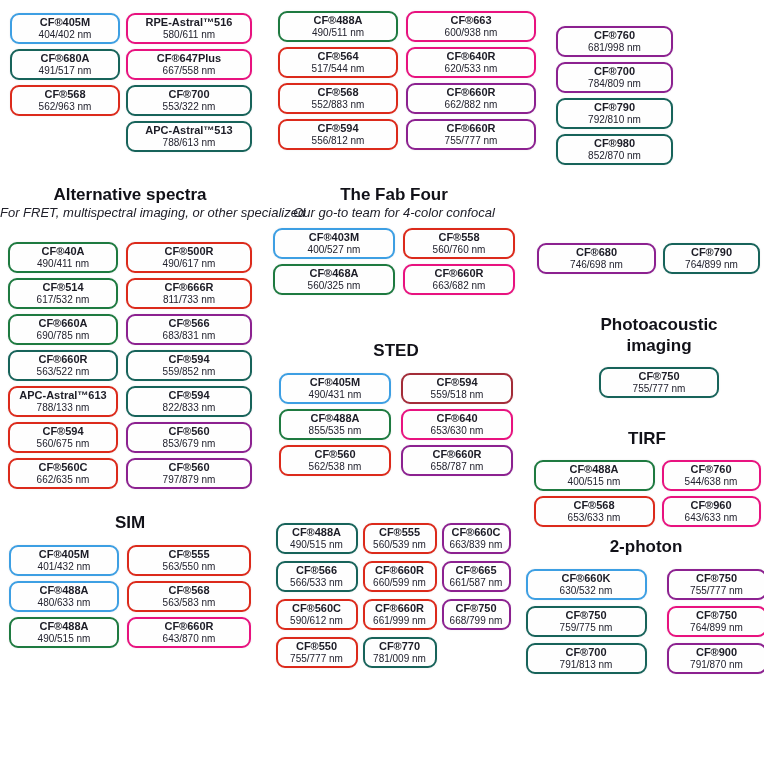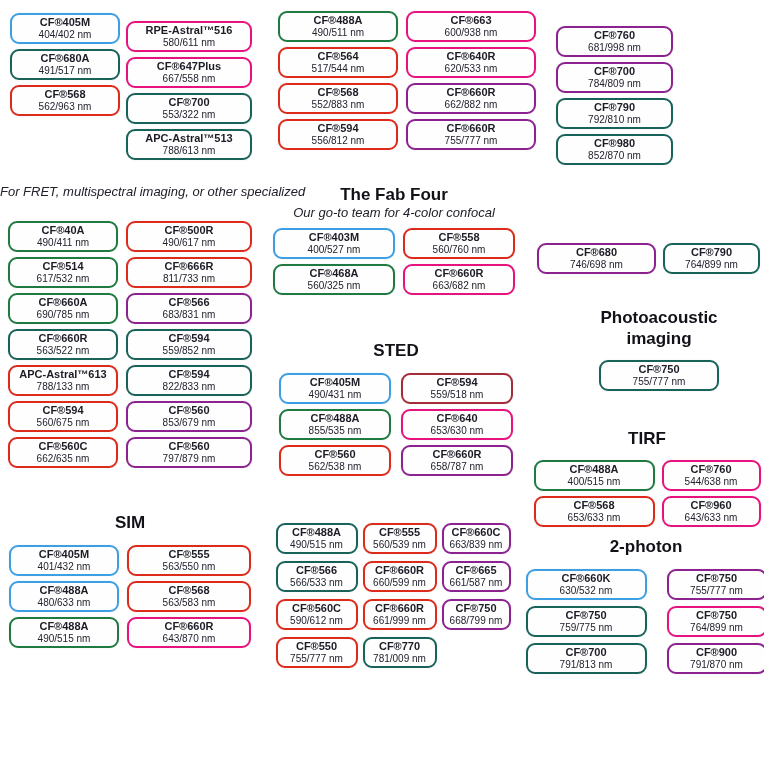--- a/index.html
+++ b/index.html
@@ -26,40 +26,40 @@
   .pill[data-color="red"]{border-color:#dc2a1b;}
   .pill[data-color="pink"]{border-color:#e8127f;}
   .pill[data-color="purple"]{border-color:#8c2190;}
   .pill[data-color="darkred"]{border-color:#a32c38;}
 
   .sec-title{margin:0;font-size:17px;line-height:21px;font-weight:bold;text-align:center;color:#111118;}
   .sec-sub{font-size:13px;line-height:13px;text-align:center;color:#20202a;margin-top:1px;white-space:nowrap;font-style:italic;}
 
   
   #top-col1{left:10px;top:13px;width:110px;}
-  #top-col2{left:126px;top:13px;width:126px;margin-top:8px;}
+  #top-col2{left:126px;top:13px;width:126px;}
   #top-col3{left:278px;top:11px;width:120px;}
   #top-col4{left:406px;top:11px;width:130px;}
   #top-col5{left:556px;top:26px;width:117px;}
 
   
   #sec-alt{left:0;top:184px;width:260px;}
   #sec-alt .grid{margin-top:23px;grid-template-columns:110px 126px;gap:5px 8px;}
 
   #sec-fab{left:268px;top:184px;width:252px;}
   #sec-fab .grid{margin-top:9px;grid-template-columns:122px 112px;gap:5px 8px;}
 
   #sec-sted{left:276px;top:340px;width:240px;}
   #sec-sted .grid{margin-top:12px;grid-template-columns:112px 112px;gap:5px 10px;}
 
   #nir-pair{left:537px;top:243px;}
   #nir-pair .grid{grid-template-columns:119px 97px;gap:5px 7px;}
 
   #sec-photo{left:554px;top:306px;width:210px;}
-  #sec-photo .sec-title{width:150px;margin:1px auto;}
+  #sec-photo .sec-title{width:150px;margin:8px auto;}
   #sec-photo .pill{width:120px;margin:11px auto 0;}
 
   #sec-tirf{left:530px;top:428px;width:234px;}
   #sec-tirf .grid{margin-top:11px;grid-template-columns:121px 99px;gap:5px 7px;}
 
   #sec-sim{left:0;top:512px;width:260px;}
   #sec-sim .grid{margin-top:12px;grid-template-columns:110px 124px;gap:5px 8px;}
 
   #sec-storm{left:268px;top:512px;width:250px;}
   #sec-storm .grid{margin-top:11px;grid-template-columns:82px 74px;gap:7px 5px;grid-template-columns:82px 74px 69px;}
@@ -165,20 +165,21 @@
     <div class="pill-val">792/810 nm</div>
   </div>
 
   <div class="pill" data-color="teal">
     <div class="pill-name">CF®980</div>
     <div class="pill-val">852/870 nm</div>
   </div>
 </div>
 
 <section id="sec-alt" class="abs">
+  <h2 class="sec-title">Alternative spectra</h2>
   <div class="sec-sub">For FRET, multispectral imaging, or other specialized</div>
   <div class="grid">
   <div class="pill" data-color="green">
     <div class="pill-name">CF®40A</div>
     <div class="pill-val">490/411 nm</div>
   </div>
 
   <div class="pill" data-color="red">
     <div class="pill-name">CF®500R</div>
     <div class="pill-val">490/617 nm</div>

